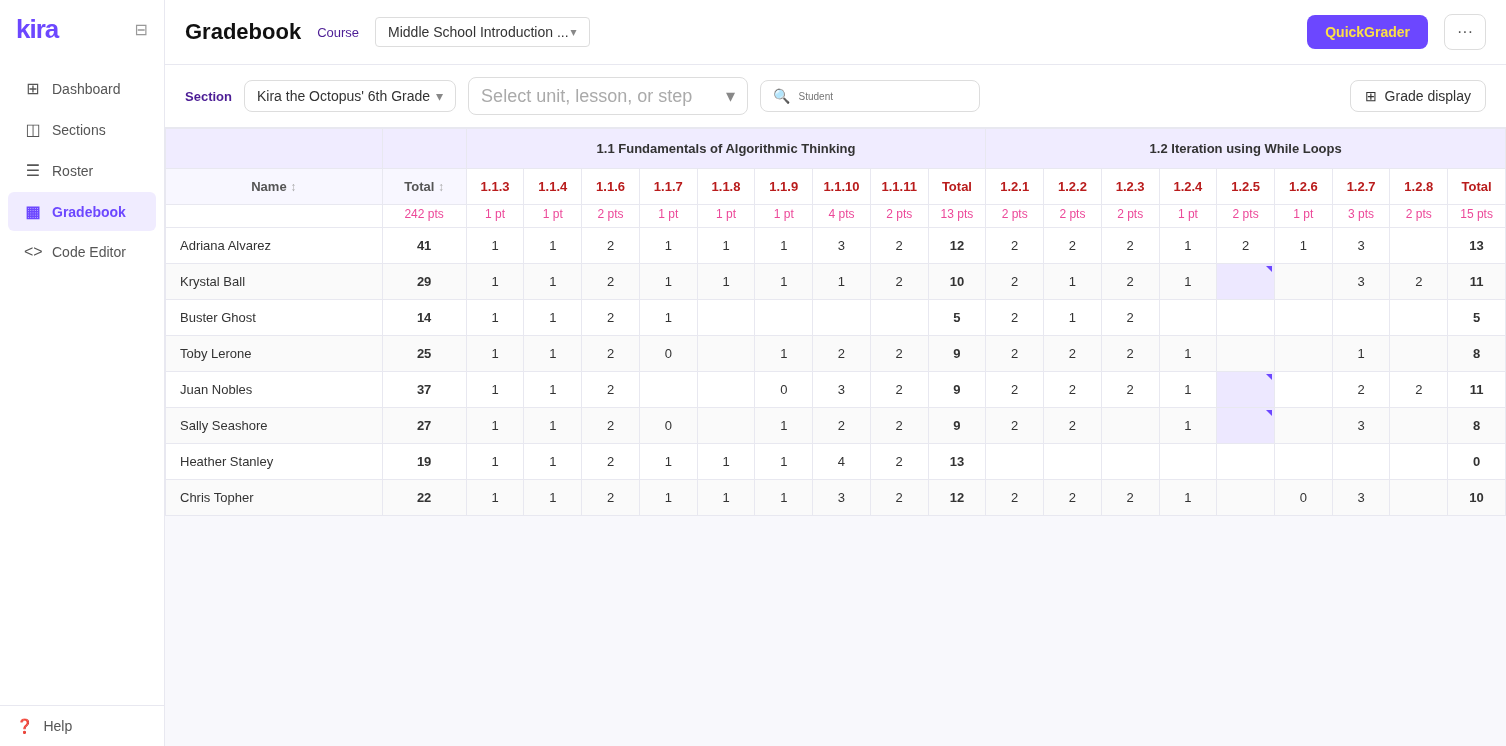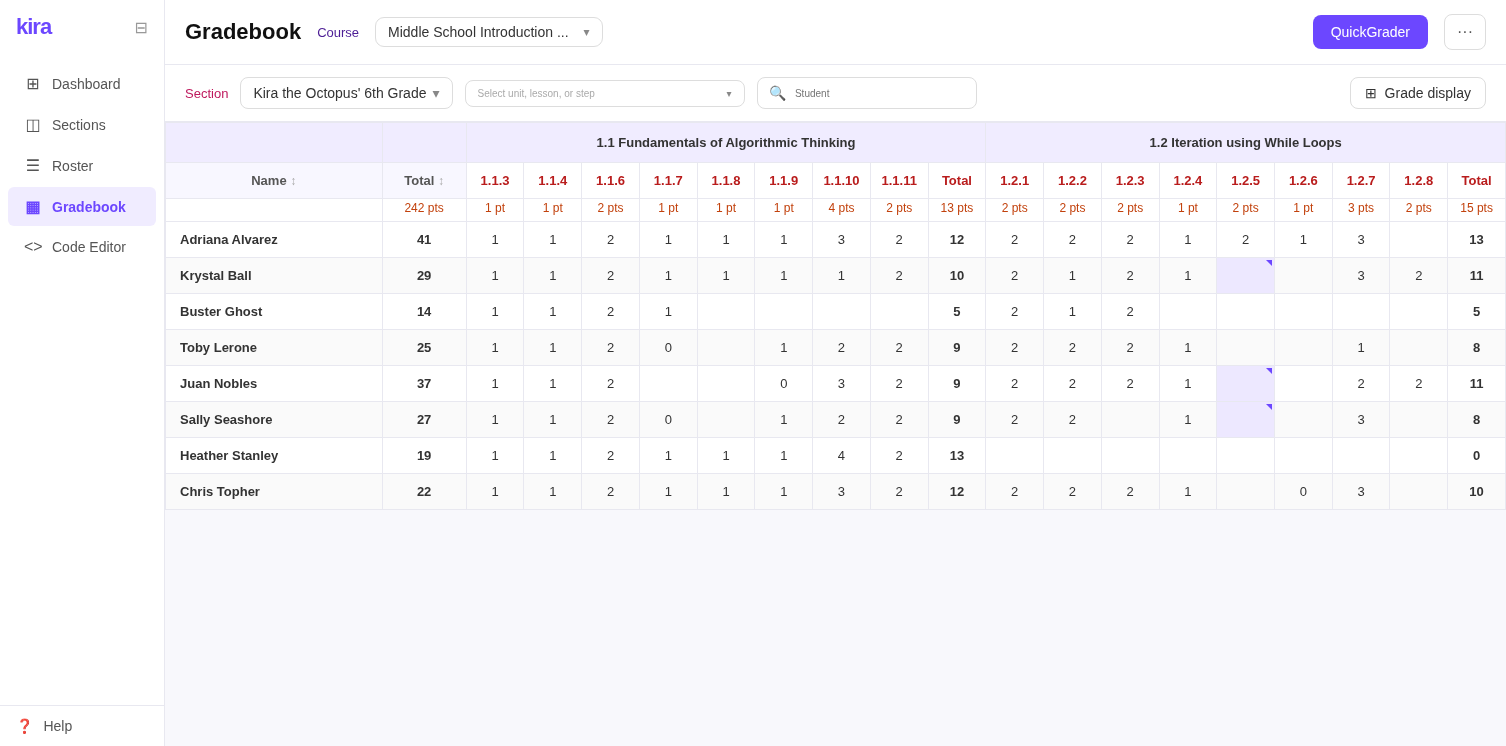--- a/index.html
+++ b/index.html
@@ -17,21 +17,21 @@
       height: 100%;
     }
     .sidebar-logo {
       padding: 14px 16px;
       display: flex;
       align-items: center;
       justify-content: space-between;
     }
     .kira-logo {
       color: #6c47ff;
-      font-size: 22px;
+      font-size: 26px;
       font-weight: 700;
       letter-spacing: -1px;
     }
     .sidebar-toggle {
       color: #999;
       cursor: pointer;
       font-size: 16px;
     }
     .sidebar-nav {
       flex: 1;
@@ -94,39 +94,39 @@
       color: #111;
     }
     .course-label {
       font-size: 13px;
       color: #4c1d95;
       font-weight: 500;
     }
     .course-selector {
       display: flex;
       align-items: center;
-      gap: 15px;
+      gap: 2px;
       border: 1px solid #ddd;
-      border-radius: 9px;
+      border-radius: 4px;
       padding: 6px 12px;
       cursor: pointer;
       font-size: 14px;
       color: #333;
       background: #fff;
     }
     .course-selector .chevron { color: #888; font-size: 12px; }
     .header-spacer { flex: 1; }
     .quick-grader-btn {
       background: #6c47ff;
-      color: #ffffff;
+      color: #fde047;
       border: none;
       border-radius: 8px;
       padding: 9px 18px;
       font-size: 14px;
-      font-weight: 400;
+      font-weight: 700;
       cursor: pointer;
     }
     .more-btn {
       border: 1px solid #ddd;
       border-radius: 8px;
       padding: 8px 12px;
       background: #fff;
       cursor: pointer;
       color: #555;
       font-size: 16px;
@@ -135,22 +135,22 @@
     
     .toolbar {
       padding: 12px 20px;
       display: flex;
       align-items: center;
       gap: 12px;
       border-bottom: 1px solid #e8e8f0;
     }
     .section-label {
       font-size: 13px;
-      color: #be185d;
-      font-weight: 400;
+      color: #4c1d95;
+      font-weight: 700;
     }
     .section-selector {
       display: flex;
       align-items: center;
       gap: 6px;
       border: 1px solid #ddd;
       border-radius: 8px;
       padding: 7px 12px;
       cursor: pointer;
       font-size: 14px;
@@ -159,21 +159,21 @@
       min-width: 200px;
     }
     .unit-selector {
       display: flex;
       align-items: center;
       gap: 6px;
       border: 1px solid #ddd;
       border-radius: 8px;
       padding: 7px 12px;
       cursor: pointer;
-      font-size: 10px;
+      font-size: 18px;
       color: #aaa;
       background: #fff;
       min-width: 280px;
     }
     .search-box {
       display: flex;
       align-items: center;
       gap: 8px;
       border: 1px solid #ddd;
       border-radius: 8px;
@@ -255,34 +255,34 @@
       background: #fff;
       font-size: 12px;
       color: #b91c1c;
       font-weight: 600;
       min-width: 48px;
       padding: 6px 4px;
     }
     .pts-row th {
       background: #fff;
       font-size: 12px;
-      color: #c2410c;
+      color: #ec4899;
       font-weight: 400;
       padding: 2px 4px 6px 4px;
       margin-top: 8px;
     }
     .data-row td {
       padding: 10px 6px;
       font-size: 13px;
       color: #333;
     }
     .data-row td.name-cell {
       text-align: left;
       padding: 10px 14px;
-      font-weight: 700;
+      font-weight: 400;
       background: #fff;
       position: sticky;
       left: 0;
       z-index: 1;
     }
     .data-row:nth-child(even) td { background: #fafafa; }
     .data-row:nth-child(even) td.name-cell { background: #fafafa; }
     .highlight-cell {
       background: #ede8ff !important;
       position: relative;

